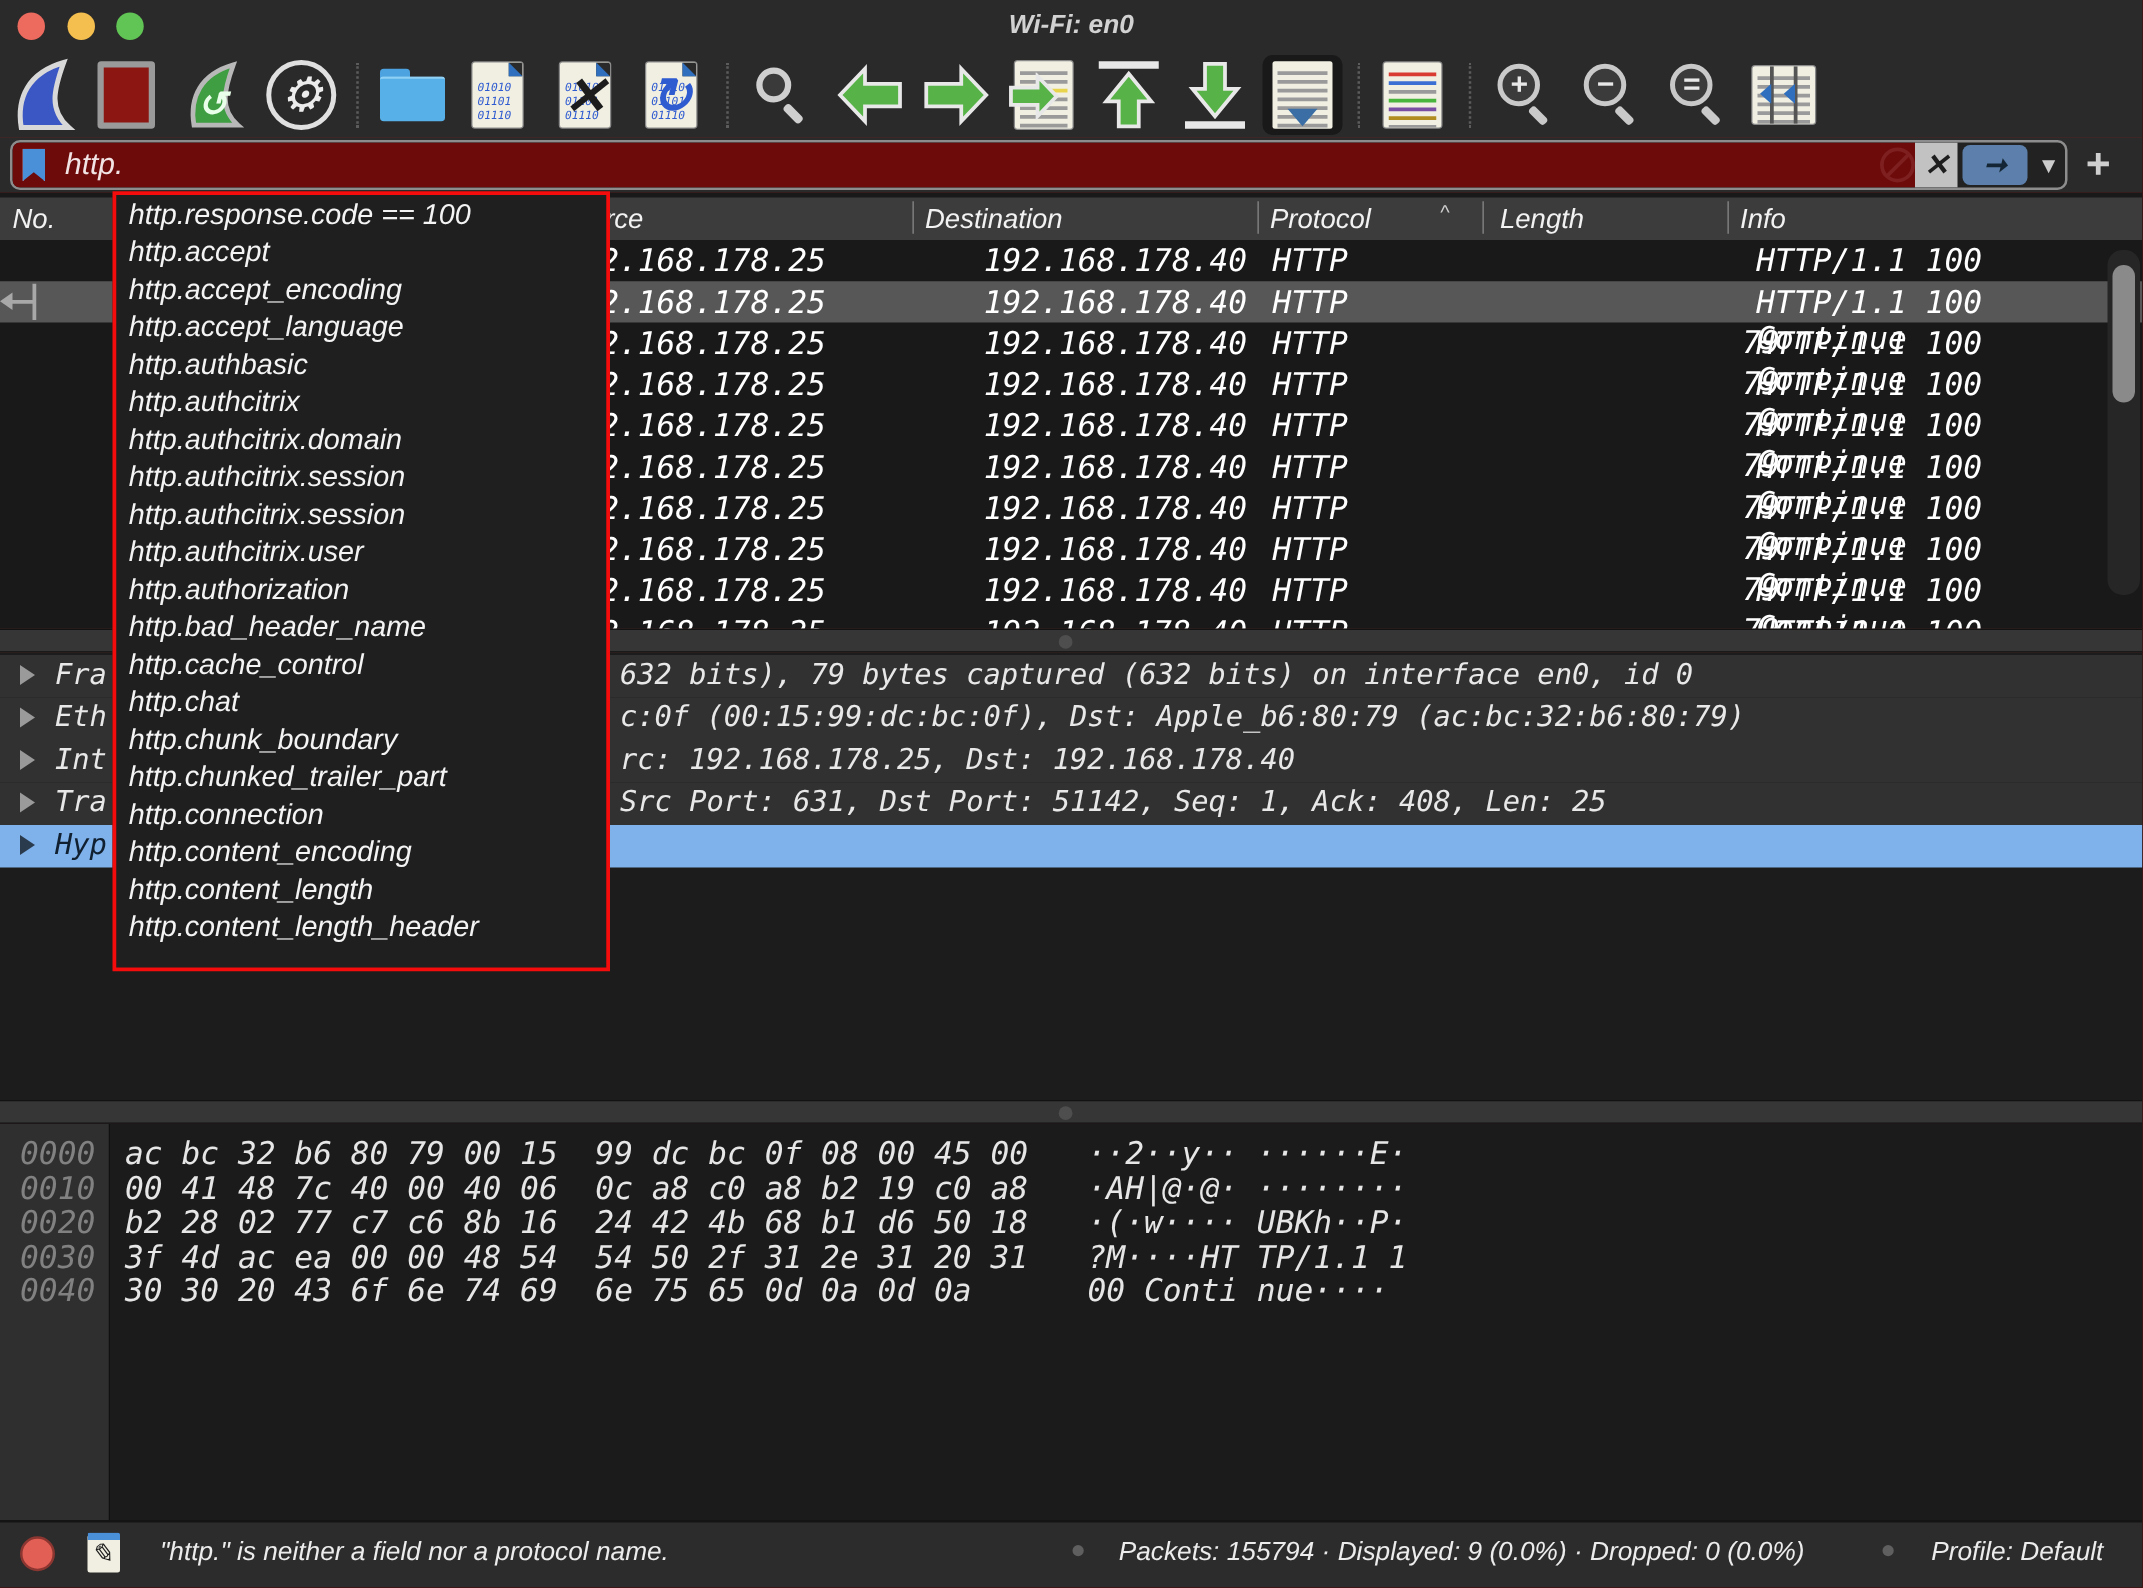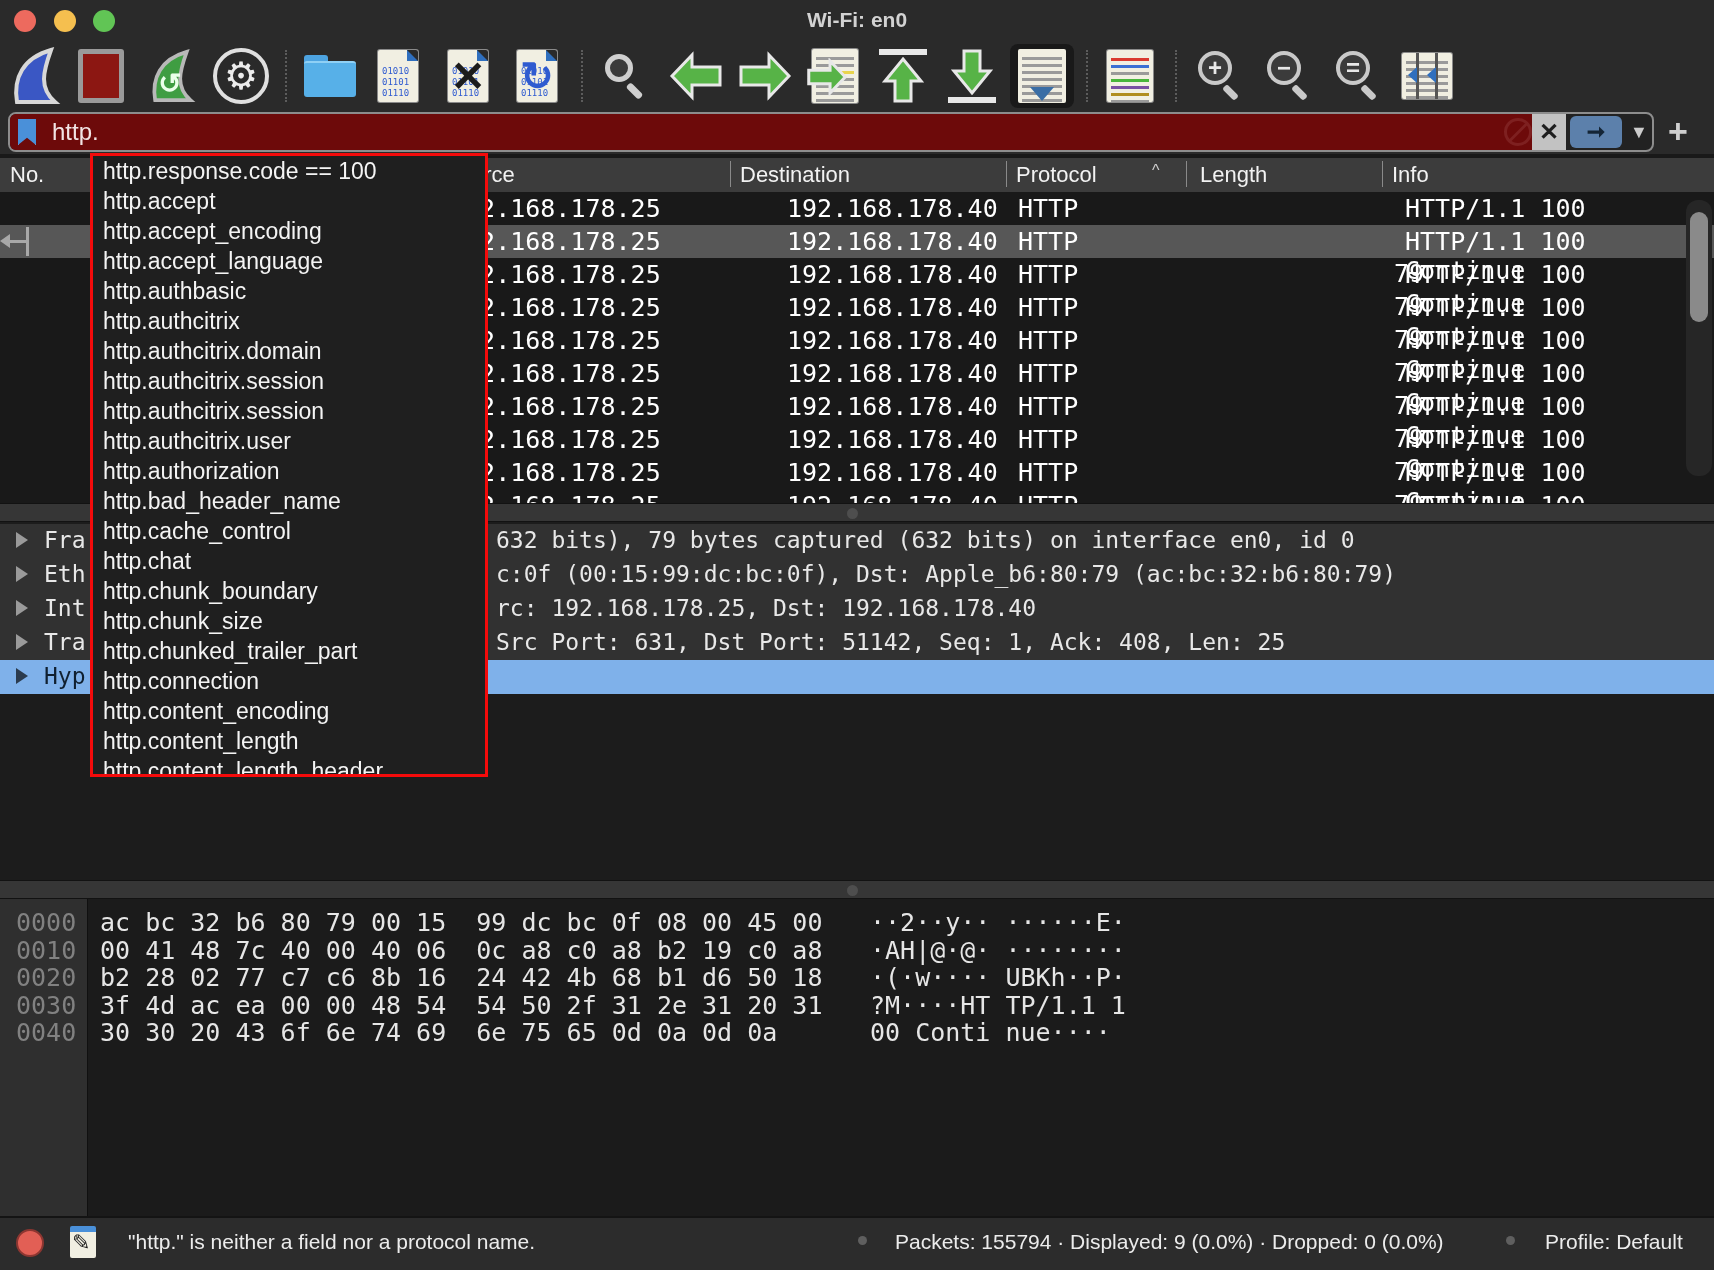--- a/index.html
+++ b/index.html
@@ -1,18 +1,18 @@
 <!DOCTYPE html>
 <html><head>
 <meta charset="utf-8">
 <style>
   * { margin:0; padding:0; box-sizing:border-box; }
   html,body { background:#111; }
   .app { position:relative; width:1714px; height:1270px; background:#7f1d1d; overflow:hidden;
-         font-family:"Liberation Sans", sans-serif; }
+         font-family:"Liberation Sans", sans-serif;font-style:italic; }
   .mono { font-family:"DejaVu Sans Mono", monospace; }
 
   
   .titlebar { position:absolute; left:0; top:0; width:1714px; height:40px; background:#2a2a2a; }
   .tl { position:absolute; top:10px; width:22px; height:22px; border-radius:50%; }
   .tl.red { left:14px; background:#ed6a5e; }
   .tl.yellow { left:54px; background:#f5bf4f; }
   .tl.green { left:93px; background:#61c555; }
   .title { position:absolute; left:0; right:0; top:8px; text-align:center; color:#d2d2d2;
            font-size:21px; font-weight:bold; }
@@ -550,21 +550,20 @@
       <div class="ditem">http.authorization</div>
 
       <div class="ditem">http.bad_header_name</div>
 
       <div class="ditem">http.cache_control</div>
 
       <div class="ditem">http.chat</div>
 
       <div class="ditem">http.chunk_boundary</div>
 
-      <div class="ditem">http.chunk_size</div>
 
       <div class="ditem">http.chunked_trailer_part</div>
 
       <div class="ditem">http.connection</div>
 
       <div class="ditem">http.content_encoding</div>
 
       <div class="ditem">http.content_length</div>
 
       <div class="ditem">http.content_length_header</div>

